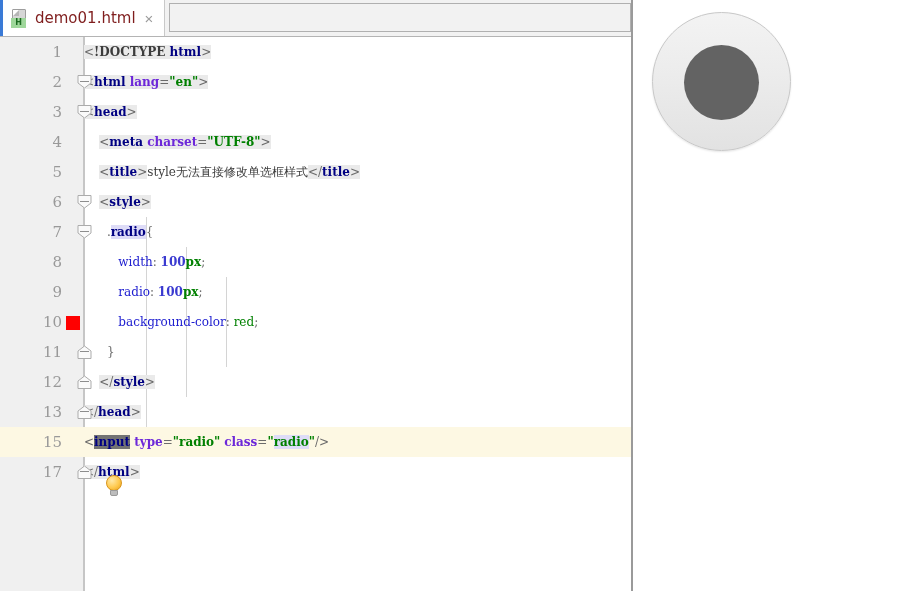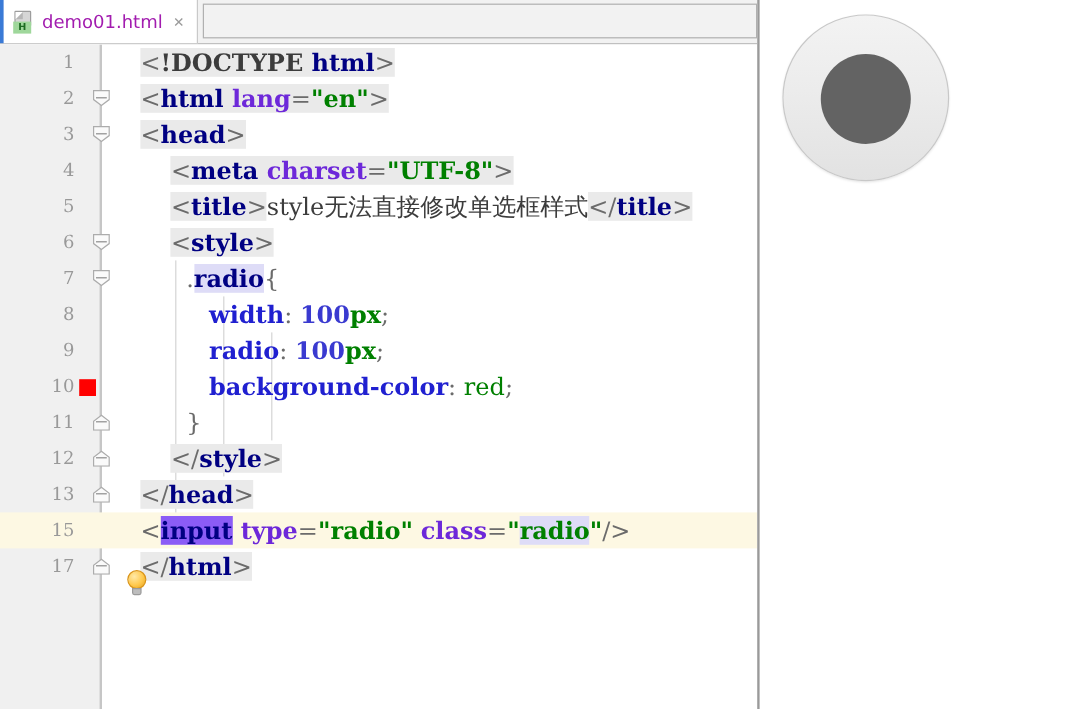--- a/index.html
+++ b/index.html
@@ -72,21 +72,21 @@
     background: #9fd79b;
     color: #1d6b22;
     font-family: "DejaVu Sans", sans-serif;
     font-size: 8px; font-weight: bold;
     line-height: 10px;
     text-align: center;
   }
   .tab-title {
     font-family: "DejaVu Sans", sans-serif;
     font-size: 15px;
-    color: #a21caf;
+    color: #7f1d1d;
     white-space: nowrap;
   }
   .tab-close {
     font-family: "Liberation Sans", sans-serif;
     font-size: 15px;
     color: #9b9b9b;
     line-height: 1;
     padding: 0 2px;
     cursor: pointer;
   }
@@ -160,53 +160,52 @@
     width: 15px; height: 14px;
   }
   .foldmark .minus {
     position: absolute; left: 3px; top: 6px;
     width: 9px; height: 1px;
     background: #8d8d8d;
   }
   .code {
     position: relative; z-index: 2;
     font-family: "DejaVu Serif", serif;
-    font-size: 20px;
+    font-size: 12px;
     color: #2b2b2b;
     letter-spacing: 0px;
-    margin-left: 33px;
   }
 
   
   .iguide {
     position: absolute; z-index: 1;
     top: 0; bottom: 0;
     width: 1px;
     background: #d4d4d4;
   }
 
   
   .t-tag      { color: #000082; font-weight: bold; }
   .t-punct    { color: #6b6b6b; }
   .t-attr     { color: #6d28d9; font-weight: bold; }
   .t-str      { color: #008000; font-weight: bold; }
   .t-quote    { color: #008000; font-weight: bold; }
   .t-text     { color: #3c3c3c; }
   .t-sel      { color: #000082; font-weight: bold; }
-  .t-prop     { color: #2020d0; font-weight: bold; }
+  .t-prop     { color: #2020d0; font-weight: normal; }
   .t-num      { color: #3a3ad0; font-weight: bold; }
   .t-unit     { color: #008000; font-weight: bold; }
   .t-val      { color: #008000; font-weight: normal; }
   .t-brace    { color: #6b6b6b; }
   .t-doctype  { color: #3c3c3c; font-weight: bold; }
 
   
   .hl-tag  { background: #eaeaea; }
   .hl-id   { background: #dedcf7; }
-  .hl-word { background: #8b5cf6; }
+  .hl-word { background: #737373; }
 
   
   .bulb {
     position: absolute; z-index: 5;
     left: 104px; top: 438px;
     width: 20px; height: 24px;
   }
   .bulb .glass {
     position: absolute; left: 2px; top: 0;
     width: 16px; height: 16px;

